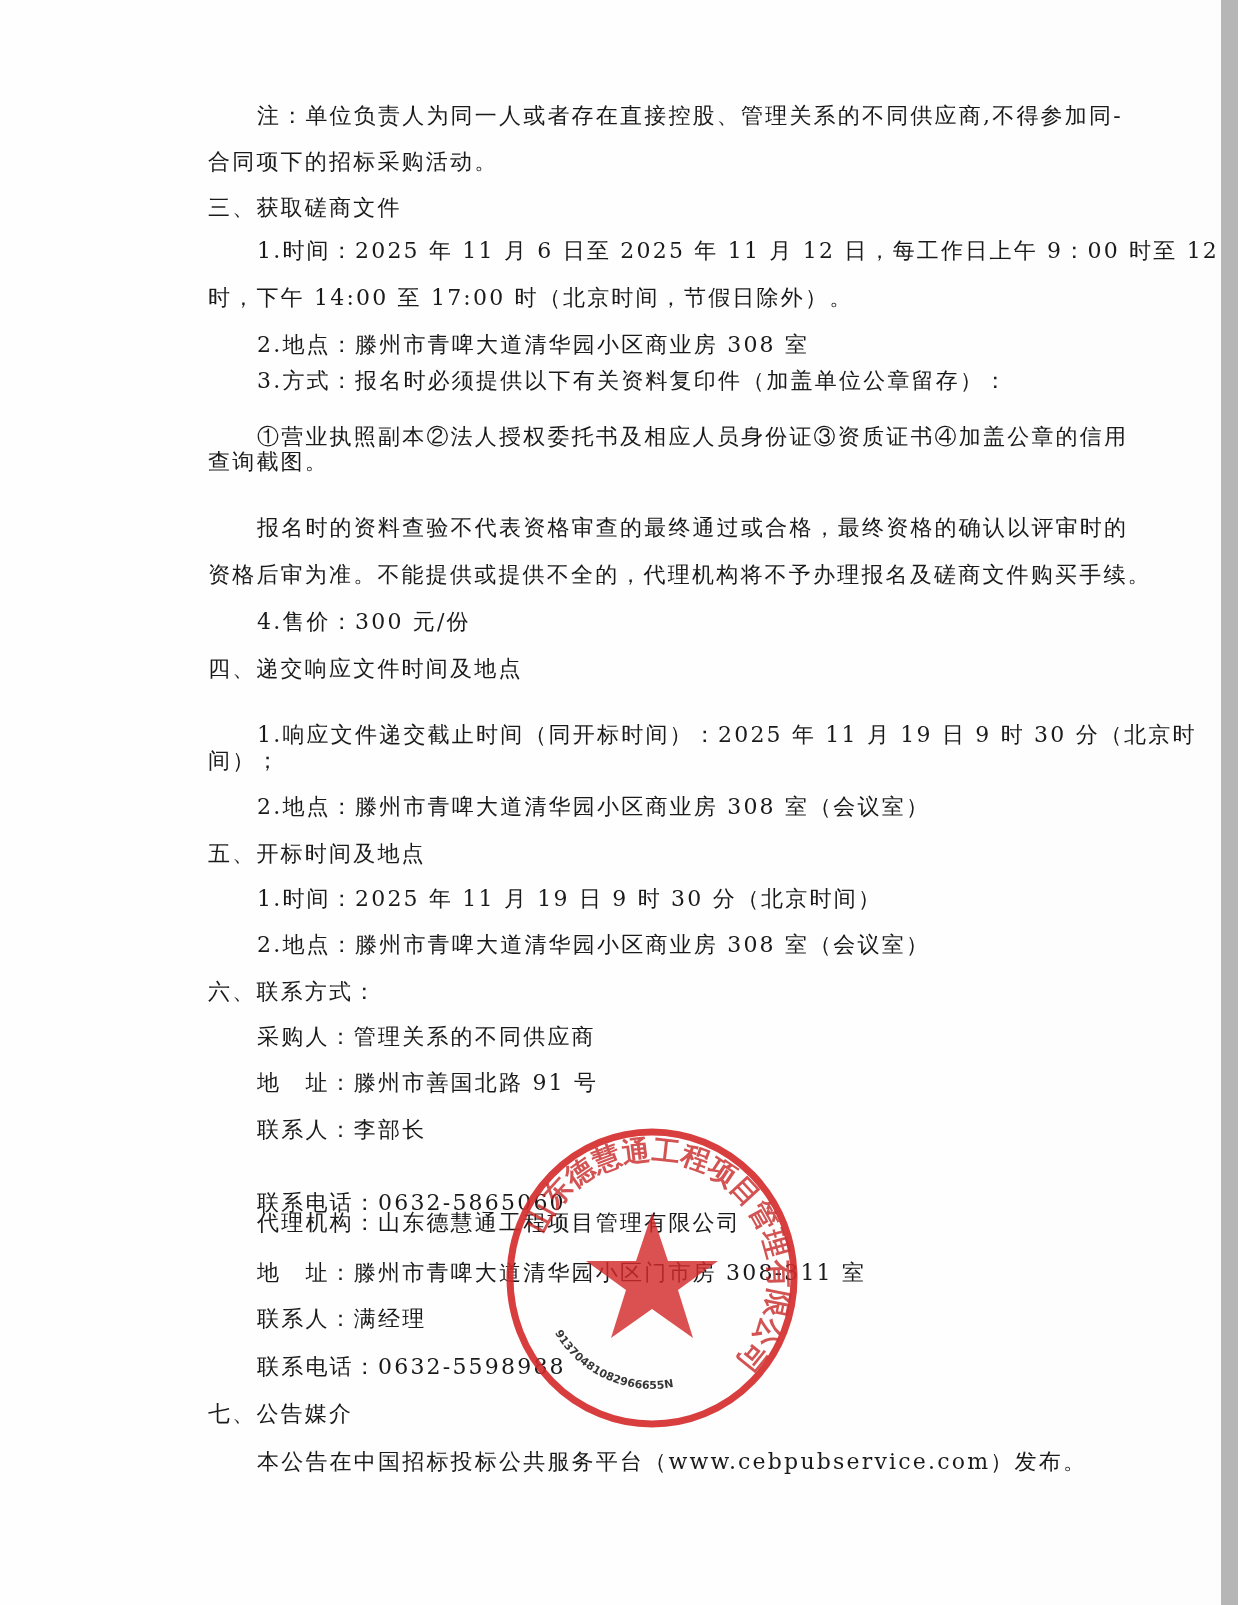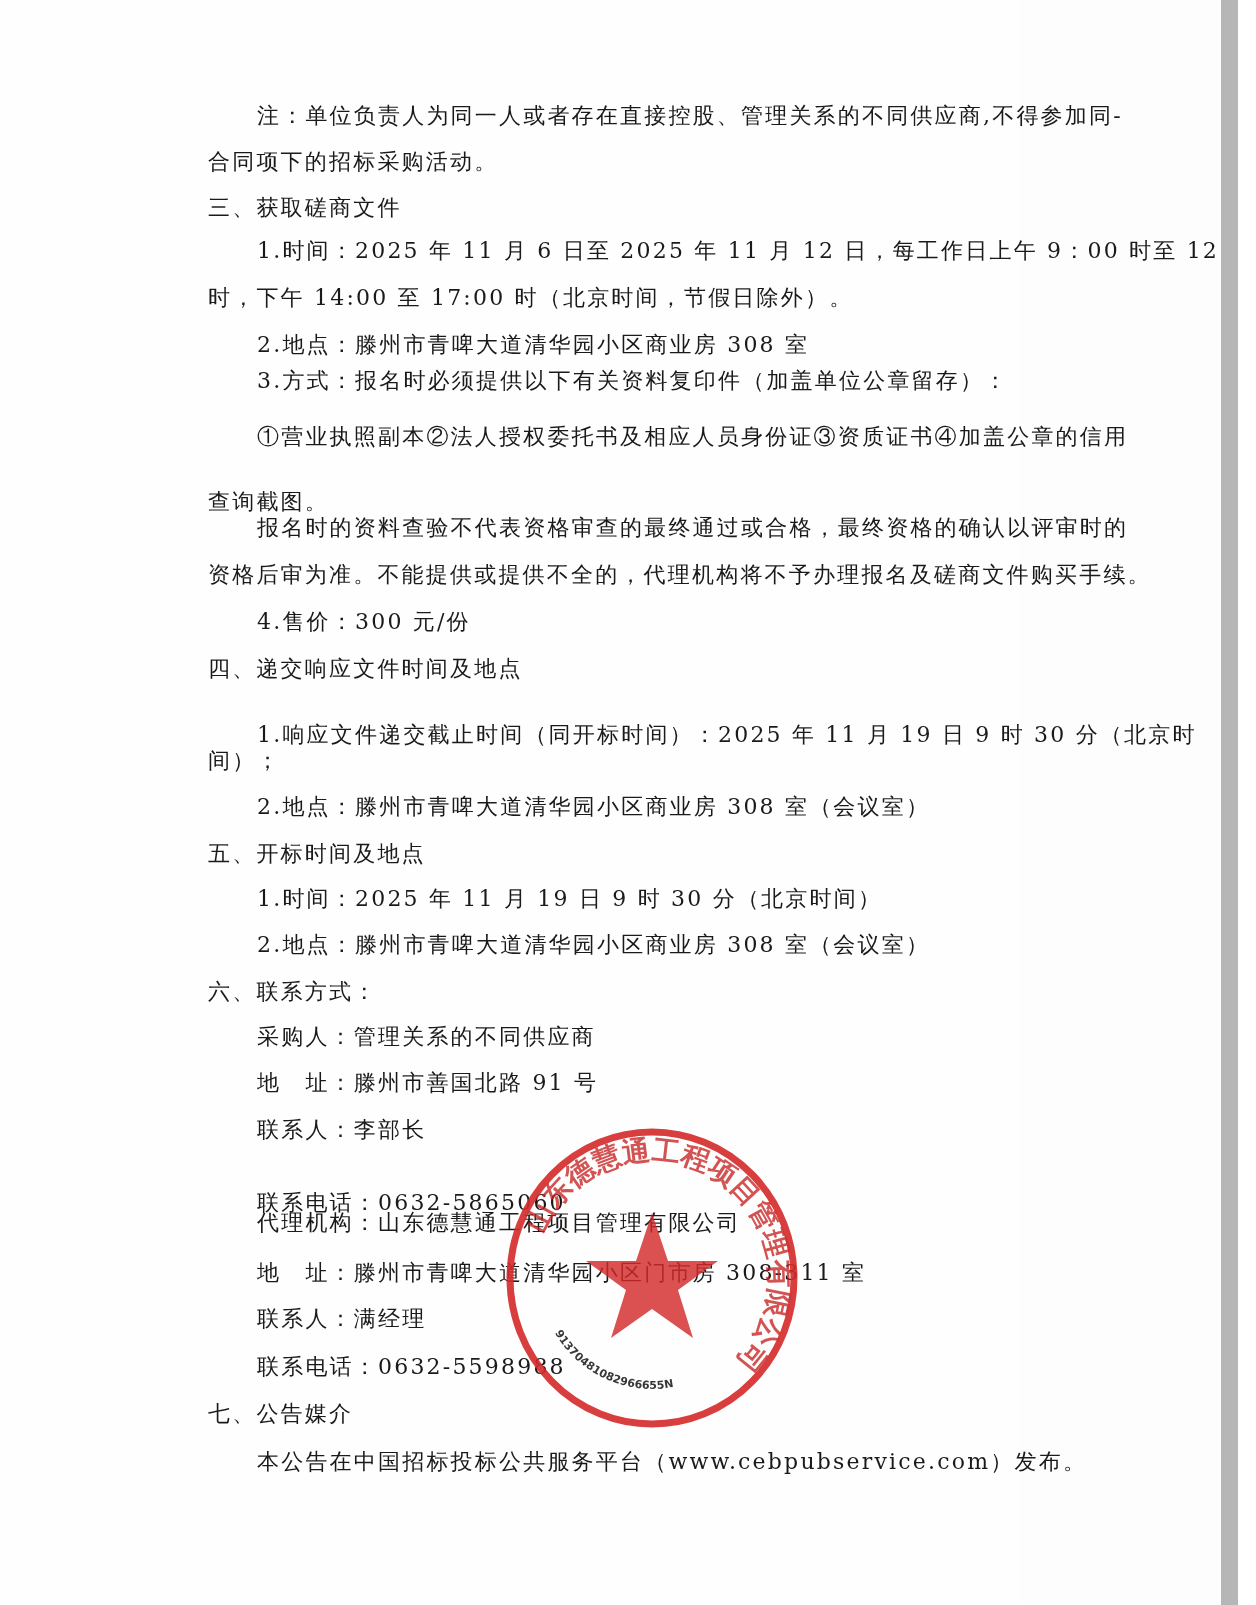--- a/index.html
+++ b/index.html
@@ -30,21 +30,21 @@
 <div class="page">
   <div id="lines">
       <div class="line ind" style="top: 102px;">注：单位负责人为同一人或者存在直接控股、管理关系的不同供应商,不得参加同-</div>
       <div class="line flush" style="top: 148px;">合同项下的招标采购活动。</div>
       <div class="line flush" style="top: 194px;">三、获取磋商文件</div>
       <div class="line ind" style="top: 237px;">1.时间：2025 年 11 月 6 日至 2025 年 11 月 12 日，每工作日上午 9：00 时至 12:00</div>
       <div class="line flush" style="top: 284px;">时，下午 14:00 至 17:00 时（北京时间，节假日除外）。</div>
       <div class="line ind" style="top: 331px;">2.地点：滕州市青啤大道清华园小区商业房 308 室</div>
       <div class="line ind" style="top: 367px;">3.方式：报名时必须提供以下有关资料复印件（加盖单位公章留存）：</div>
       <div class="line ind" style="top: 423px;">①营业执照副本②法人授权委托书及相应人员身份证③资质证书④加盖公章的信用</div>
-      <div class="line flush" style="top: 488px;">查询截图。</div>
+      <div class="line flush" style="top: 448px;">查询截图。</div>
       <div class="line ind" style="top: 514px;">报名时的资料查验不代表资格审查的最终通过或合格，最终资格的确认以评审时的</div>
       <div class="line flush" style="top: 561px; text-align: right;">资格后审为准。不能提供或提供不全的，代理机构将不予办理报名及磋商文件购买手续。</div>
       <div class="line ind" style="top: 608px;">4.售价：300 元/份</div>
       <div class="line flush" style="top: 655px;">四、递交响应文件时间及地点</div>
       <div class="line ind" style="top: 721px;">1.响应文件递交截止时间（同开标时间）：2025 年 11 月 19 日 9 时 30 分（北京时</div>
       <div class="line flush" style="top: 747px;">间）；</div>
       <div class="line ind" style="top: 793px;">2.地点：滕州市青啤大道清华园小区商业房 308 室（会议室）</div>
       <div class="line flush" style="top: 840px;">五、开标时间及地点</div>
       <div class="line ind" style="top: 885px;">1.时间：2025 年 11 月 19 日 9 时 30 分（北京时间）</div>
       <div class="line ind" style="top: 931px;">2.地点：滕州市青啤大道清华园小区商业房 308 室（会议室）</div>

